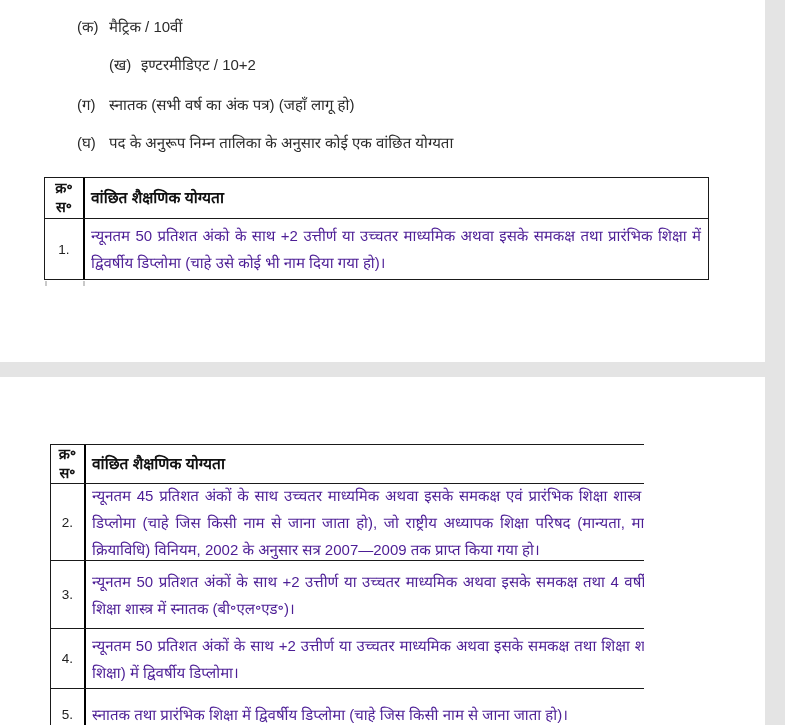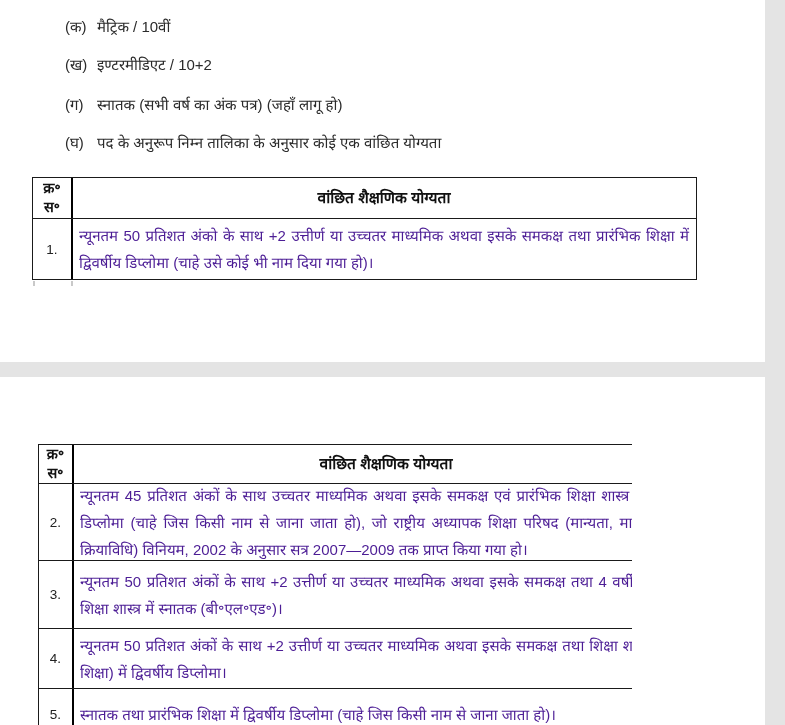--- a/index.html
+++ b/index.html
@@ -5,21 +5,21 @@
   * { box-sizing: border-box; margin: 0; padding: 0; }
   html, body { background: #ffffff; }
   body {
     width: 785px; height: 725px;
     position: relative;
     overflow: hidden;
     font-family: "Liberation Sans", "DejaVu Sans", sans-serif;
     color: #2b2b2b;
   }
   .page {
-    position: absolute; left: 0; width: 632px; background: #ffffff;
+    position: absolute; left: 12px; width: 632px; background: #ffffff;
   }
   #page1 { top: 0; height: 362px; }
   #page2 { top: 377px; height: 348px; overflow: hidden; }
   .viewer-gutter {
     position: absolute; top: 0; left: 765px; width: 20px; height: 725px;
     background: #e4e4e4;
   }
   .page-gap {
     position: absolute; left: 0; top: 362px; width: 765px; height: 15px;
     background: #e4e4e4;
@@ -28,21 +28,21 @@
     position: absolute; left: 383px; top: 0; width: 15px; height: 4px;
     background: repeating-linear-gradient(90deg, #adadad 0 2px, #ffffff 2px 4px);
     opacity: 0.55;
   }
   .list-item {
     position: absolute; left: 65px;
     font-size: 15px; line-height: 22px; white-space: nowrap; color: #2b2b2b;
   }
   .list-item .li-label { display: inline-block; min-width: 32px; }
   #li-ka { top: 16px; }
-  #li-kha { top: 54px; }
+  #li-kha { top: 54px; margin-left: 32px; }
   #li-ga { top: 94px; }
   #li-gha { top: 132px; }
 
   .doc-table {
     position: absolute;
     border: 1px solid #1a1a1a;
     background: #ffffff;
   }
   #table1 { left: 32px; top: 177px; width: 665px; }
   #table2 { left: 38px; top: 67px;  width: 662px; }
@@ -62,21 +62,21 @@
     padding: 3px 7px 3px 6px; overflow: hidden;
   }
   .t-text .cell-inner {
     width: 100%;
     font-size: 15px; line-height: 27px;
     text-align: justify; text-justify: inter-word;
     color: #4c1d95;
   }
   .t-header .t-text { justify-content: center; }
   .t-header .t-text .cell-inner {
-    text-align: center; font-weight: 700; font-size: 15.5px; line-height: 20px; color: #111;
+    text-align: left; font-weight: 700; font-size: 15.5px; line-height: 20px; color: #111;
   }
   
   #table1 .t-header { height: 41px; }
   #table1 .row-1    { height: 60px; }
   #table2 .t-header { height: 39px; }
   #table2 .row-2    { height: 77px; }
   #table2 .row-3    { height: 68px; }
   #table2 .row-4    { height: 60px; }
   #table2 .row-5    { height: 50px; }
 

